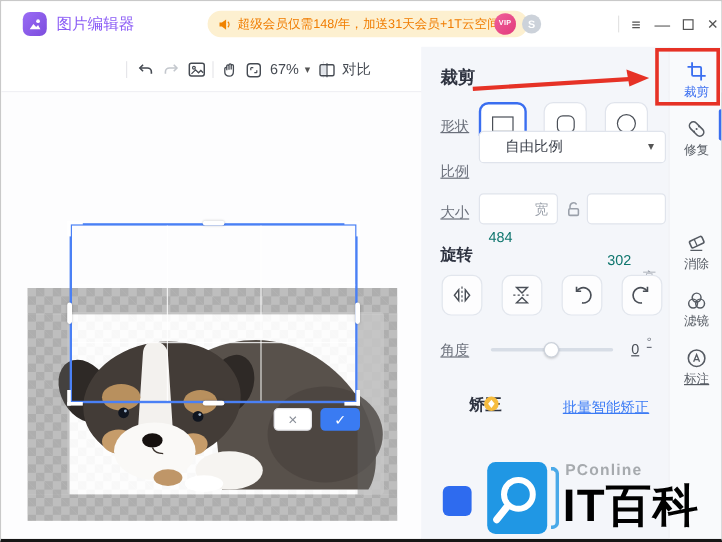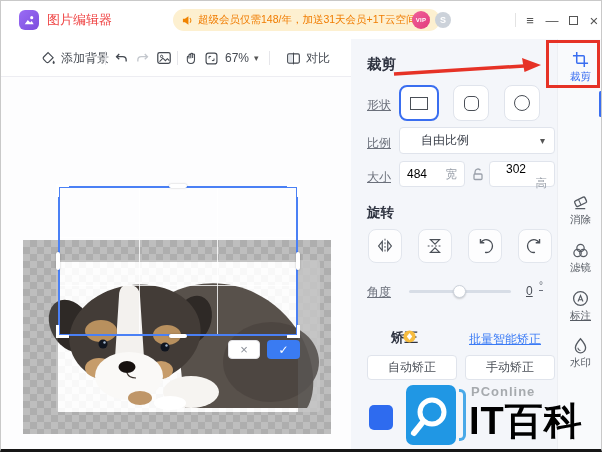--- a/index.html
+++ b/index.html
@@ -9,21 +9,21 @@
     border:1px solid #c9c9c9; border-bottom:3px solid #161616; overflow:hidden;
     font-size:12px; color:#333;
   }
   .abs { position:absolute; }
   svg { display:block; }
 
   
   #titlebar { position:absolute; left:0; top:0; width:602px; height:38px; background:#fff; }
   .app-icon { position:absolute; left:18px; top:9px; width:20px; height:20px; border-radius:6px;
     background:linear-gradient(135deg,#9a6cf5,#7c4ddd); display:flex; align-items:center; justify-content:center; }
-  .app-title { position:absolute; left:46px; top:0; line-height:38px; font-size:13px; color:#ef4444; }
+  .app-title { position:absolute; left:46px; top:0; line-height:38px; font-size:13px; color:#8b5cf6; }
   .banner { position:absolute; left:172px; top:8px; height:22px; border-radius:11px;
     background:#fdf0d0; display:flex; align-items:center; gap:5px; padding:0 9px;
     color:#f07c00; font-size:10.5px; white-space:nowrap; }
   .banner .bx { font-size:12px; color:#f0a24a; cursor:pointer; margin-left:2px; }
   .vip-badge { position:absolute; left:411px; top:10px; width:18px; height:18px; border-radius:50%;
     background:linear-gradient(135deg,#f0609a,#e23a7c); color:#fff; font-size:6px; font-weight:bold;
     display:flex; align-items:center; justify-content:center; letter-spacing:.3px; }
   .coin-badge { position:absolute; left:434px; top:11px; width:16px; height:16px; border-radius:50%;
     background:#ccd2da; color:#fff; font-size:9px; font-weight:bold;
     display:flex; align-items:center; justify-content:center; }
@@ -71,22 +71,22 @@
   .shape-btn.sel { border:2px solid #3a6ef0; }
   .g-rect { width:18px; height:13px; border:1.6px solid #4a4f57; }
   .g-round { width:15px; height:15px; border:1.6px solid #4a4f57; border-radius:5px; }
   .g-circle { width:16px; height:16px; border:1.6px solid #4a4f57; border-radius:50%; }
   .select-box { position:absolute; left:398px; top:126px; width:156px; height:27px; background:#fff;
     border:1px solid #e0e4ec; border-radius:4px; display:flex; align-items:center; padding:0 9px;
     color:#3a3f49; cursor:pointer; }
   .select-box .caret { margin-left:auto; color:#555; font-size:10px; }
   .size-input { position:absolute; top:160px; width:66px; height:26px; background:#fff;
     border:1px solid #e0e4ec; border-radius:4px; display:flex; align-items:center; padding:0 7px; }
-  .size-input input { width:32px; border:none; outline:none; font-size:12px; color:#000000;
-    font-family:inherit; background:transparent; }
+  .size-input input { width:32px; border:none; outline:none; font-size:12px; color:#0f766e;
+    font-family:inherit; background:transparent;margin-top:48px; }
   .size-input .unit { margin-left:auto; color:#9aa0aa; font-size:11.5px; }
   .rot-btn { position:absolute; top:228px; width:34px; height:34px; background:#fdfdfe;
     border:1px solid #e2e6ed; border-radius:8px; display:flex; align-items:center; justify-content:center; cursor:pointer; }
   .slider-track { position:absolute; left:408px; top:289px; width:102px; height:3px;
     background:#d7dde6; border-radius:2px; cursor:pointer; }
   .slider-handle { position:absolute; left:-7px; top:-5px; width:13px; height:13px; border-radius:50%;
     background:#fff; border:1px solid #ccd2db; box-shadow:0 1px 2px rgba(0,0,0,.18); left:44px; }
   .link { color:#3b7bf5; cursor:pointer; }
   .panel-btn { position:absolute; top:354px; width:90px; height:25px; background:#fff;
     border:1px solid #e0e4ec; border-radius:4px; display:flex; align-items:center; justify-content:center;
@@ -144,27 +144,20 @@
 
     <div class="winctl" style="left:520px;">≡</div>
     <div class="winctl" style="left:542px;">—</div>
     <div class="winctl" style="left:563px;">
         <span class="maxbox"></span>
       </div>
     <div class="winctl" style="left:584px; font-size:15px;">×</div>
   </div>
 
   <div id="toolbar">
-    <div class="tool" style="left:40px;">
-      <svg width="15" height="15" viewBox="0 0 18 18">
-        <path d="M8.5 2l6 6-5.3 5.3a2 2 0 01-2.8 0L3.2 10a2 2 0 010-2.8z" fill="none" stroke="#454a52" stroke-width="1.4"></path>
-        <path d="M15.2 11.5s1.3 1.7 1.3 2.7a1.3 1.3 0 01-2.6 0c0-1 1.3-2.7 1.3-2.7z" fill="#454a52"></path>
-      </svg>
-      <span>添加背景</span>
-    </div>
     <div class="tdiv" style="left:104px;"></div>
 
     <div class="tool" style="left:112px;">
       <svg width="16" height="16" viewBox="0 0 18 18">
         <path d="M4 7.5h7a3.8 3.8 0 013.8 3.8V13" fill="none" stroke="#454a52" stroke-width="1.5"></path>
         <path d="M7 4.5l-3 3 3 3" fill="none" stroke="#454a52" stroke-width="1.5"></path>
       </svg>
     </div>
     <div class="tool" style="left:134px;">
       <svg width="16" height="16" viewBox="0 0 18 18">
@@ -191,21 +184,21 @@
         <rect x="2.5" y="2.5" width="13" height="13" rx="3" fill="none" stroke="#454a52" stroke-width="1.4"></rect>
         <path d="M6 6.5h2.5M6 6.5V9 M12 11.5H9.5M12 11.5V9" fill="none" stroke="#454a52" stroke-width="1.2"></path>
       </svg>
     </div>
     <div class="tool" style="left:224px;">
       <span>67%</span>
       <span style="font-size:9px; color:#555;">▾</span>
     </div>
     <div class="tdiv" style="left:268px;"></div>
 
-    <div class="tool" style="left:285px;">
+    <div class="tool" style="left:264px;">
       <svg width="15" height="15" viewBox="0 0 18 18">
         <rect x="2" y="3.5" width="14" height="11" rx="1.5" fill="none" stroke="#454a52" stroke-width="1.4"></rect>
         <path d="M9 2v14" stroke="#454a52" stroke-width="1.2"></path>
         <rect x="3" y="4.5" width="5" height="9" fill="#e2e5ea"></rect>
       </svg>
       <span>对比</span>
     </div>
   </div>
 
   <div id="canvas">
@@ -268,21 +261,21 @@
       <span class="g-rect"></span>
     </div>
     <div class="shape-btn" style="left:102px; top:46px; width:36px;">
       <span class="g-round"></span>
     </div>
     <div class="shape-btn" style="left:153px; top:46px; width:36px;">
       <span class="g-circle"></span>
     </div>
 
     <div class="row-label" style="left:16px; top:96px;">比例</div>
-    <div class="select-box" style="left:48px; top:88px;padding-left:21px;">
+    <div class="select-box" style="left:48px; top:70px;padding-left:21px;">
       <span>自由比例</span>
       <span class="caret">▾</span>
     </div>
 
     <div class="row-label" style="left:16px; top:130px;">大小</div>
     <div class="size-input" style="left:48px; top:122px;">
       <input value="484" style="">
       <span class="unit">宽</span>
     </div>
     <svg class="abs" style="left:120px; top:128px;" width="14" height="14" viewBox="0 0 14 14">
@@ -328,37 +321,46 @@
     </div>
     <div class="row-label" style="left:175px; top:245px; color:#4a4f57;">0</div>
     <div class="row-label" style="left:188px; top:241px; font-size:10px;">°</div>
 
     <div class="sec-title" style="left:16px; top:290px; font-size:13.5px;margin-left:24px;">矫正</div>
     <svg class="abs" style="left:52px; top:291px;" width="13" height="13" viewBox="0 0 12 12">
       <circle cx="6" cy="6" r="5.6" fill="#f6bc3e"></circle>
       <path d="M6 2.8l2.5 3.2L6 9.2 3.5 6z" fill="#fff"></path>
     </svg>
     <div class="row-label link" style="left:118px; top:292px;">批量智能矫正</div>
-    <div class="panel-btn" style="left:16px; top:316px;">自动矫正</div>
-    <div class="panel-btn" style="left:114px; top:316px;">手动矫正</div>
   </div>
 
   <div class="swatch"></div>
 
   <div id="sidebar">
     <div class="active-bar"></div>
 
     <div class="side-item active" style="top:12px;">
       <svg width="17" height="17" viewBox="0 0 18 18">
         <path d="M5 1v11a1 1 0 001 1h11" fill="none" stroke="#3a6ef0" stroke-width="1.6"></path>
         <path d="M1 5h11a1 1 0 011 1v11" fill="none" stroke="#3a6ef0" stroke-width="1.6"></path>
       </svg>
       <span>裁剪</span>
     </div>
 
+    <div class="side-item" style="top:60px;">
+      <svg width="17" height="17" viewBox="0 0 18 18">
+        <g transform="rotate(45 9 9)">
+            <rect x="1.5" y="5.5" width="15" height="7" rx="3.5" fill="none" stroke="#565b63" stroke-width="1.4"></rect>
+          </g>
+        <circle cx="9" cy="9" r=".9" fill="#565b63"></circle>
+          <circle cx="6.8" cy="11.2" r=".9" fill="#565b63"></circle>
+          <circle cx="11.2" cy="6.8" r=".9" fill="#565b63"></circle>
+      </svg>
+      <span>修复</span>
+    </div>
 
 
     <div class="side-item" style="top:155px;">
       <svg width="17" height="17" viewBox="0 0 18 18">
         <g transform="rotate(-25 9 8)">
             <rect x="3" y="5" width="12" height="6.5" rx="1.5" fill="none" stroke="#565b63" stroke-width="1.4"></rect>
             <path d="M8 5v6.5" stroke="#565b63" stroke-width="1.1"></path>
           </g>
         <path d="M3.5 15.5H14" stroke="#565b63" stroke-width="1.3"></path>
       </svg>
@@ -375,27 +377,20 @@
     </div>
 
     <div class="side-item" style="top:251px;text-decoration:underline;">
       <svg width="17" height="17" viewBox="0 0 18 18">
         <circle cx="9" cy="9" r="7.3" fill="none" stroke="#565b63" stroke-width="1.4"></circle>
         <path d="M6.4 12.2L9 5.8l2.6 6.4M7.2 10.3h3.6" fill="none" stroke="#565b63" stroke-width="1.2"></path>
       </svg>
       <span>标注</span>
     </div>
 
-    <div class="side-item" style="top:298px;">
-      <svg width="17" height="17" viewBox="0 0 18 18">
-        <path d="M9 1.8S3.6 8 3.6 11.4a5.4 5.4 0 0010.8 0C14.4 8 9 1.8 9 1.8z" fill="none" stroke="#565b63" stroke-width="1.4"></path>
-        <path d="M6.3 11.5a2.7 2.7 0 002.7 2.7" fill="none" stroke="#565b63" stroke-width="1.1"></path>
-      </svg>
-      <span>水印</span>
-    </div>
   </div>
 
   <svg id="arrow-svg" width="160" height="32" viewBox="0 0 160 32">
     <line x1="8" y1="21" x2="138" y2="13" stroke="#e63226" stroke-width="3.5"></line>
     <path d="M155 12l-19-7 2.5 14z" fill="#e63226"></path>
   </svg>
   <div id="red-box"></div>
 
   <div id="wm">
     <div class="wm-book">

